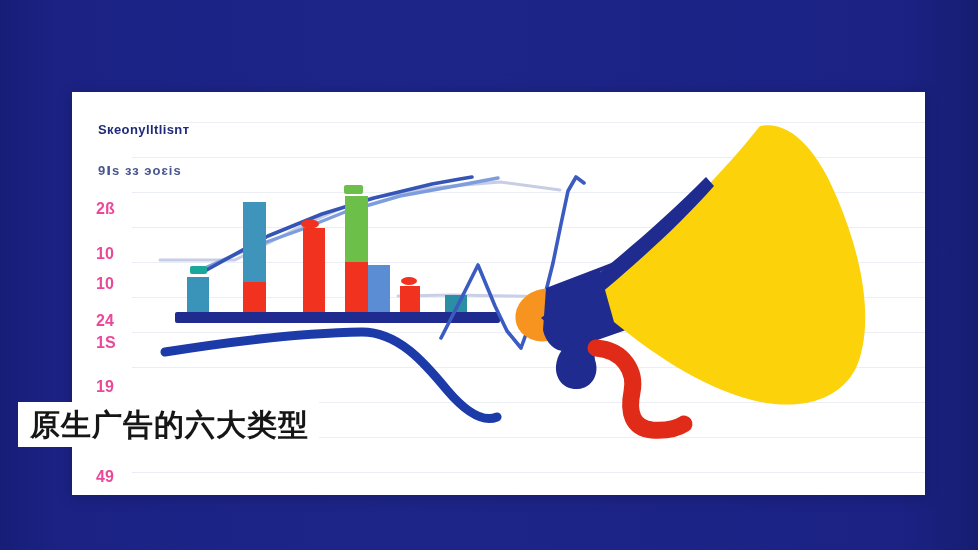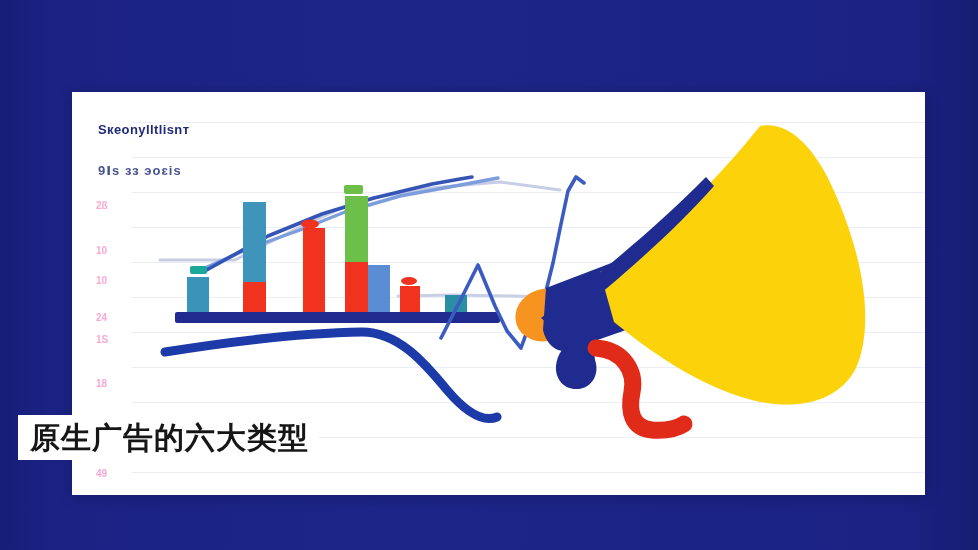--- a/index.html
+++ b/index.html
@@ -40,35 +40,34 @@
     position:absolute;left:98px;top:163px;
     font-size:13px;font-weight:700;color:#49558f;
     letter-spacing:1px;
     filter:blur(.4px);
     white-space:nowrap;
   }
 
   
   .ytick{
     position:absolute;left:96px;
-    font-size:10px;font-weight:700;color:#f9a8d4;
+    font-size:16px;font-weight:700;color:#ec4899;
     filter:blur(.25px);
   }
 
   
   svg.layer{position:absolute;left:0;top:0;width:978px;height:550px;overflow:visible;}
 
   
   .banner{
     position:absolute;left:18px;top:402px;height:45px;
     background:#ffffff;
     display:flex;align-items:center;
     padding:0 10px 0 12px;
     box-sizing:border-box;
-    margin-top:13px;
   }
   .banner-text{
     font-family:"DejaVu Sans","Liberation Sans",sans-serif;
     font-size:30px;font-weight:700;color:#161616;
     letter-spacing:1px;white-space:nowrap;line-height:1;
   }
 </style>
 </head>
 <body>
 
@@ -93,21 +92,21 @@
   </div>
 
   <div class="chart-title">Sкeonylltlisnт</div>
   <div class="chart-sub">9Ⅰs зз эоɛis</div>
 
   <div class="ytick" style="top:200px">2ß</div>
   <div class="ytick" style="top:245px">10</div>
   <div class="ytick" style="top:275px">10</div>
   <div class="ytick" style="top:312px">24</div>
   <div class="ytick" style="top:334px">1S</div>
-  <div class="ytick" style="top:378px">18</div>
+  <div class="ytick" style="top:378px">19</div>
   <div class="ytick" style="top:468px">49</div>
 
   <svg class="layer" viewBox="0 0 978 550">
     <defs>
       <clipPath id="cardclip">
           <rect x="72" y="92" width="853" height="403"></rect>
         </clipPath>
     </defs>
 
     <g clip-path="url(#cardclip)">

